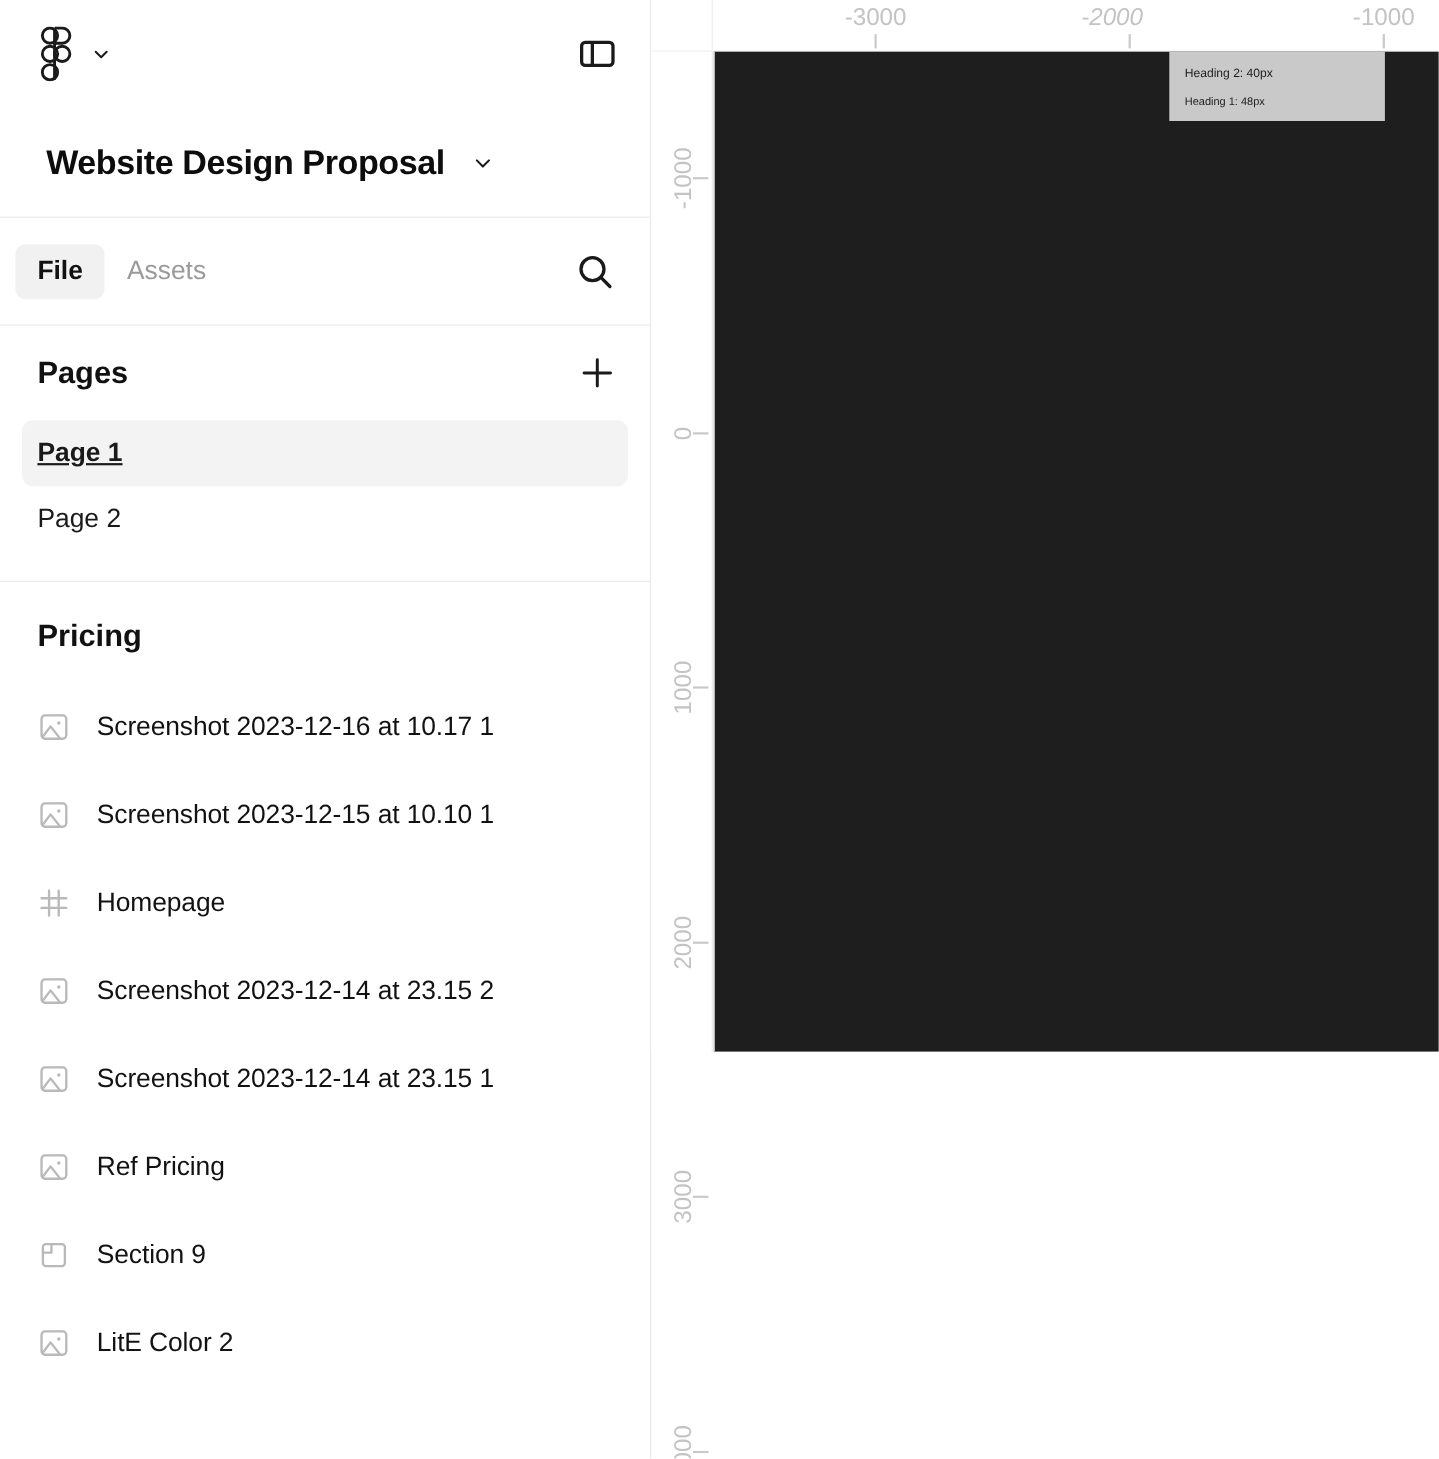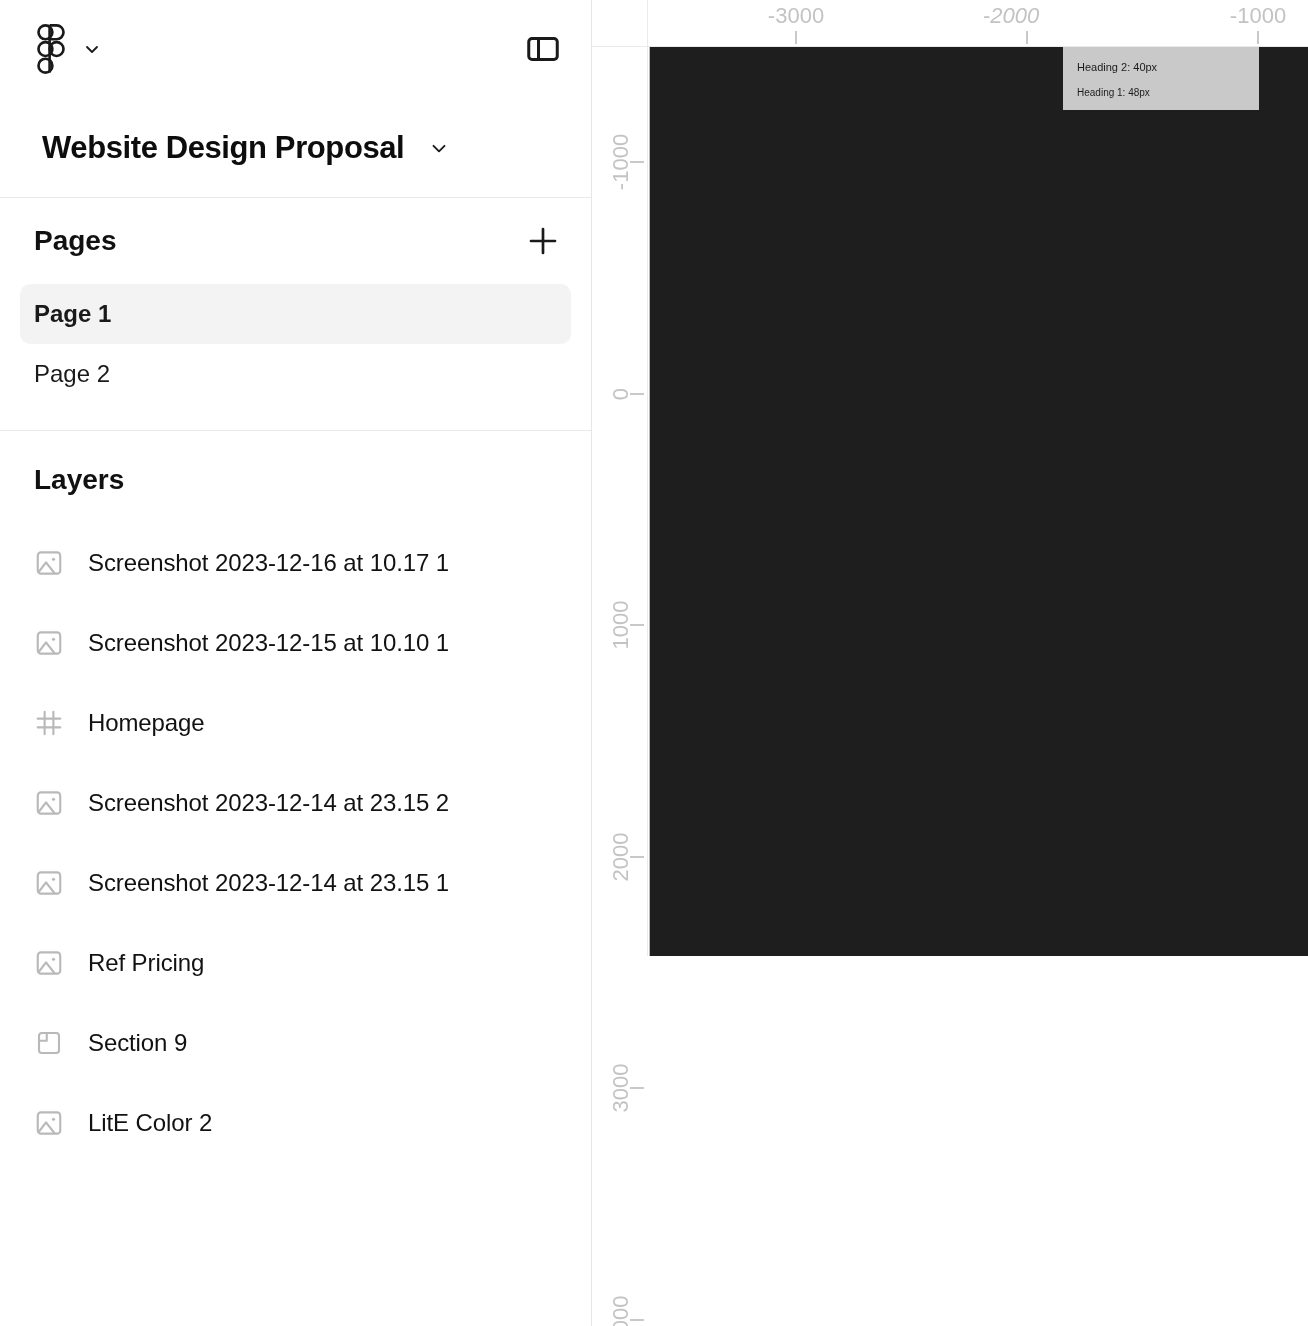--- a/index.html
+++ b/index.html
@@ -75,21 +75,21 @@
   .plus-btn {
     margin-left: auto; width: 44px; height: 44px;
     display: flex; align-items: center; justify-content: center; cursor: pointer;
   }
   .page-item {
     height: 60px; margin: 0 20px; padding: 0 14px;
     display: flex; align-items: center;
     font-size: 24px; color: #1a1a1a; border-radius: 10px;
     cursor: pointer;
   }
-  .page-item.selected { background: #f3f3f3; font-weight: 700; }
+  .page-item.selected { background: #f3f3f3; font-weight: 700; text-decoration: underline; }
 
   
   .layers-section { flex: 1 1 auto; overflow: hidden; padding-top: 6px; }
   .layer-row {
     height: 80px; display: flex; align-items: center;
     padding: 0 20px 0 34px; gap: 24px; cursor: pointer;
   }
   .layer-icon { width: 30px; height: 30px; flex: 0 0 30px; display:block; }
   .layer-label {
     font-size: 24px; color: #121212; white-space: nowrap;
@@ -184,37 +184,47 @@
 
     <div class="titlerow">
       <span class="file-title">Website Design Proposal</span>
       <span class="caret-title">
         <svg viewBox="0 0 20 20" width="22" height="22" fill="none" stroke="#1a1a1a" stroke-width="1.7" stroke-linecap="round" stroke-linejoin="round">
           <path d="M5 8 L10 13 L15 8"></path>
         </svg>
       </span>
     </div>
 
+    <div class="tabsrow">
+      <div class="tab active">File</div>
+      <div class="tab">Assets</div>
+      <div class="search-btn">
+        <svg viewBox="0 0 24 24" width="38" height="38" fill="none" stroke="#1a1a1a" stroke-width="1.9" stroke-linecap="round">
+          <circle cx="10.5" cy="10.5" r="6.6"></circle>
+          <path d="M15.3 15.3 L20.5 20.5"></path>
+        </svg>
+      </div>
+    </div>
 
     <div class="pages-section">
       <div class="section-head">
         <span class="section-title">Pages</span>
         <div class="plus-btn">
           <svg viewBox="0 0 24 24" width="36" height="36" fill="none" stroke="#1a1a1a" stroke-width="1.8" stroke-linecap="round">
             <path d="M12 4 L12 20 M4 12 L20 12"></path>
           </svg>
         </div>
       </div>
       <div class="page-item selected">Page 1</div>
       <div class="page-item">Page 2</div>
     </div>
 
     <div class="layers-section">
       <div class="section-head">
-        <span class="section-title">Layers</span>
+        <span class="section-title">Pricing</span>
       </div>
 
       <div class="layer-row">
         <span class="layer-icon">
           <svg viewBox="0 0 24 24" width="30" height="30" fill="none" stroke="#b9b9b9" stroke-width="1.7">
             <rect x="3" y="3.5" width="18" height="17" rx="2.6"></rect>
             <circle cx="15.6" cy="9" r="1.25" fill="#b9b9b9" stroke="none"></circle>
             <path d="M3.6 19.4 L9.6 11.5 L16.6 20.4" stroke-linejoin="round"></path>
           </svg>
         </span>

